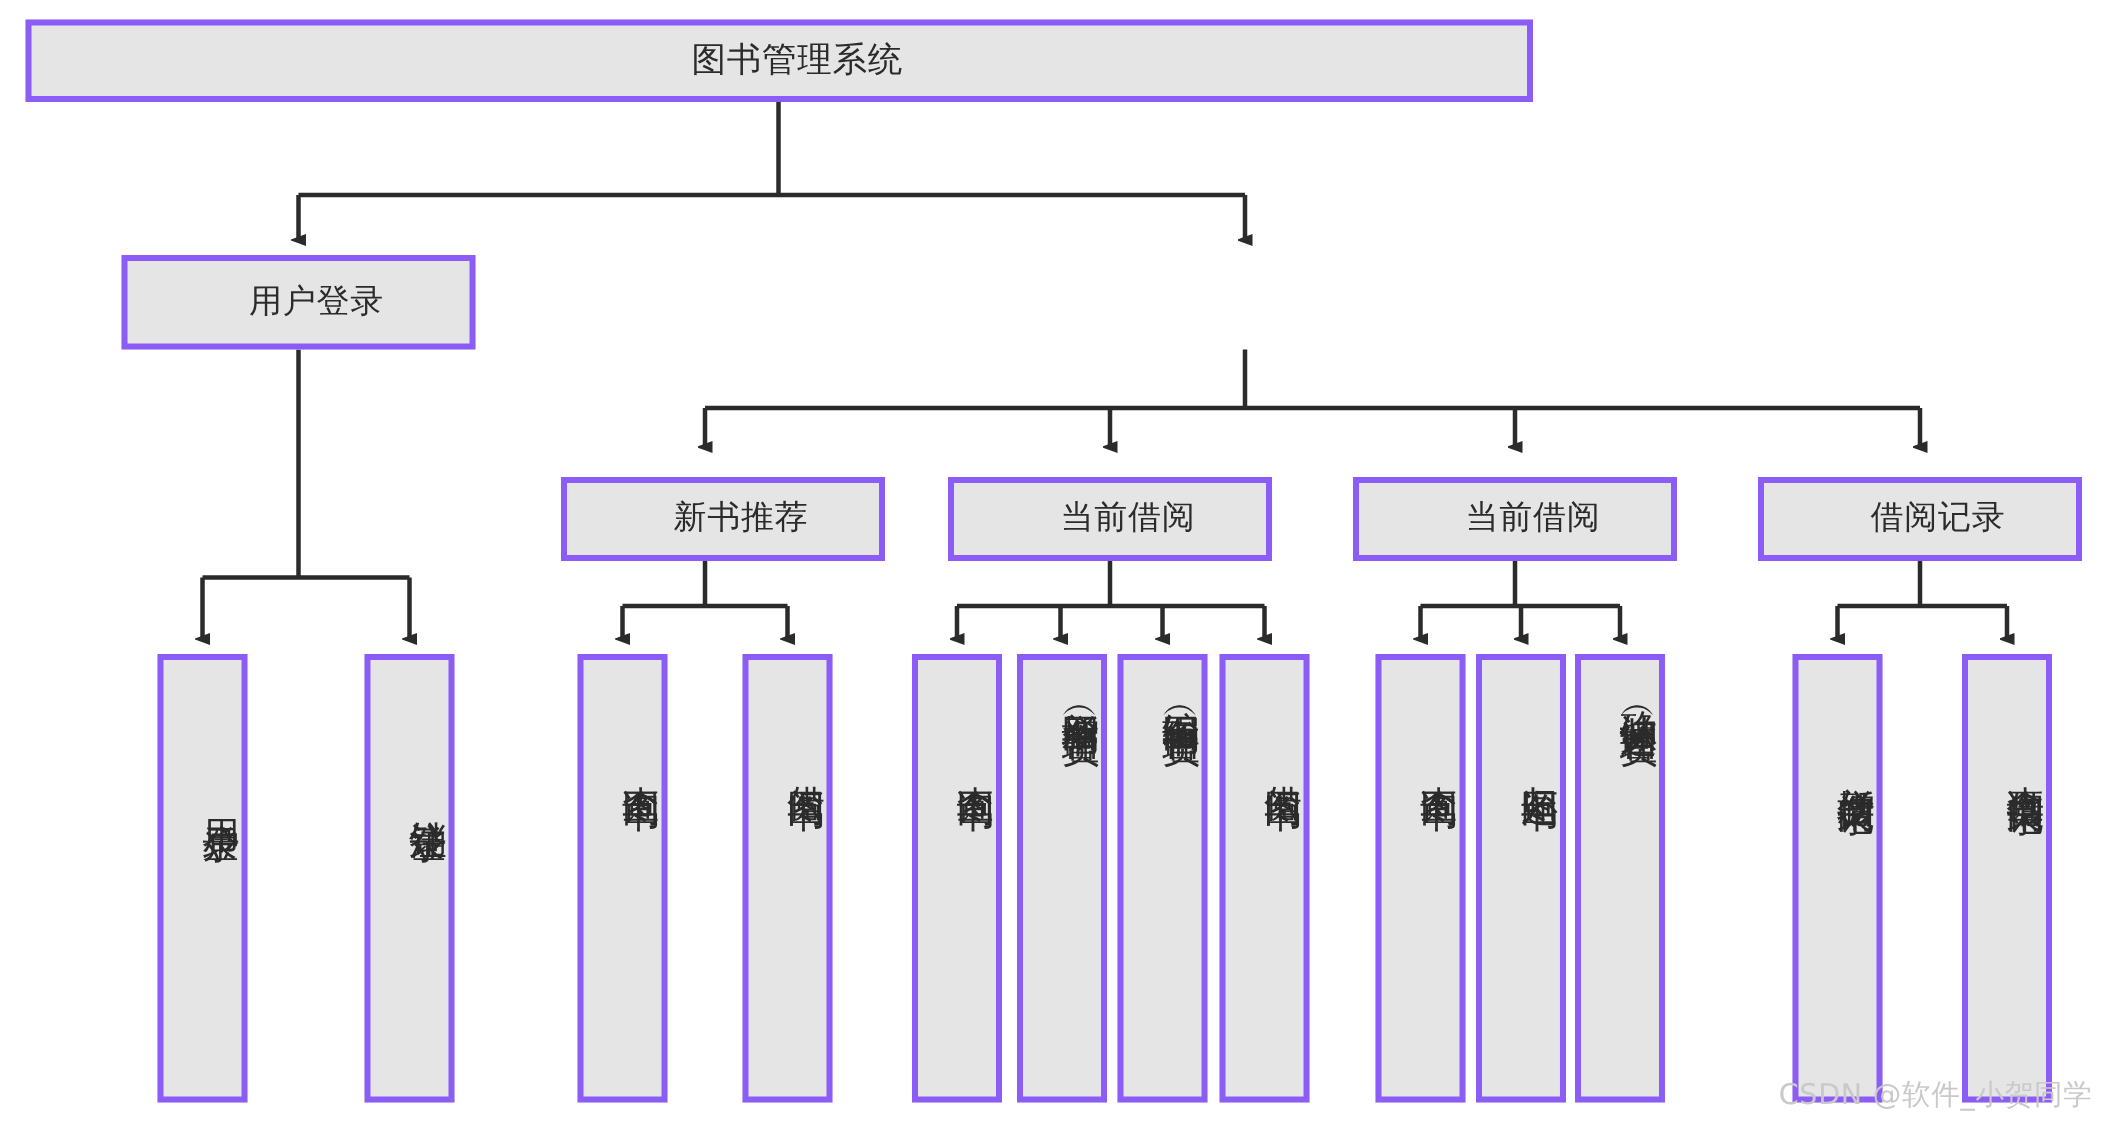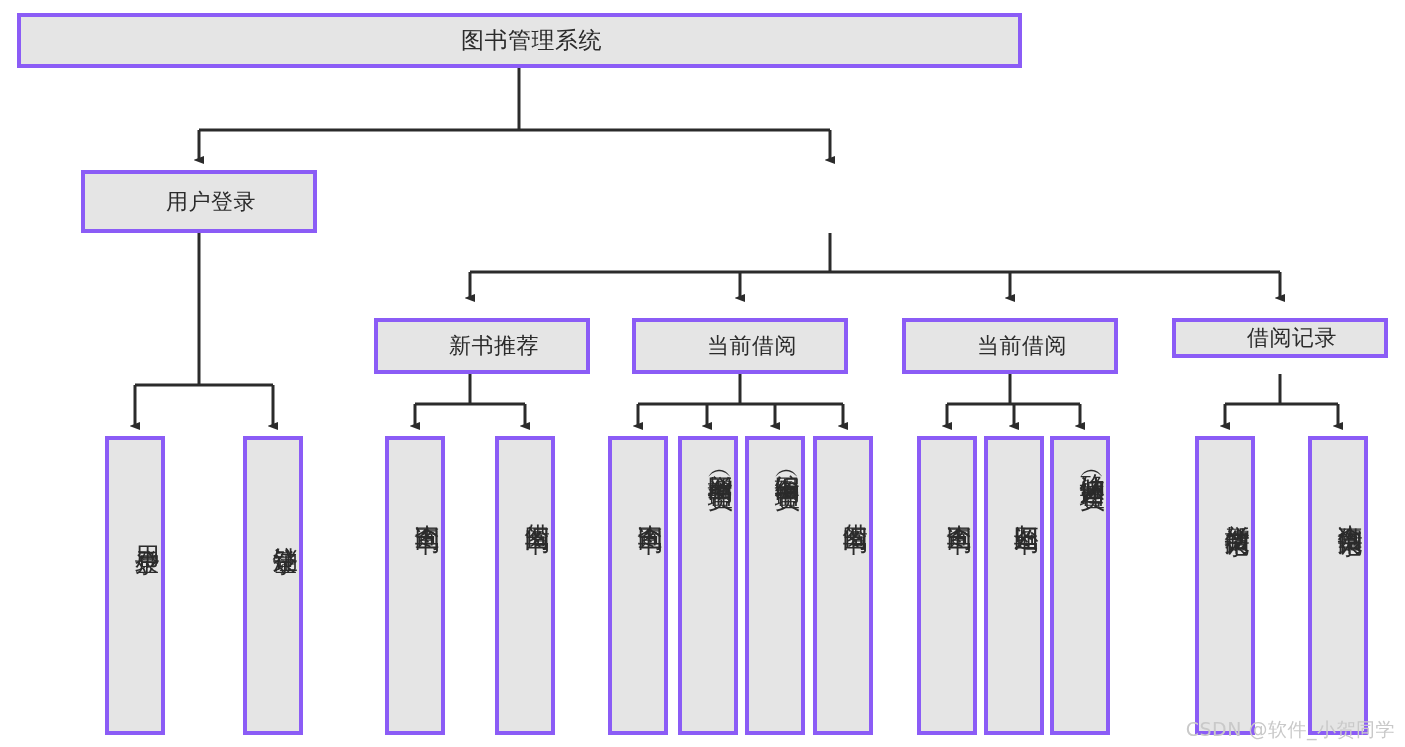--- a/index.html
+++ b/index.html
@@ -139,21 +139,21 @@
 
   <div class="node horiz" style="left:362px;top:318px;width:216px;height:56px;margin-left:12px;">
     <span class="label">新书推荐</span>
   </div>
   <div class="node horiz" style="left:632px;top:318px;width:216px;height:56px;">
     <span class="label">当前借阅</span>
   </div>
   <div class="node horiz" style="left:902px;top:318px;width:216px;height:56px;text-align:right;">
     <span class="label">当前借阅</span>
   </div>
-  <div class="node horiz" style="left:1172px;top:318px;width:216px;height:40px;">
+  <div class="node horiz" style="left:1172px;top:318px;width:216px;height:56px;">
     <span class="label">借阅记录</span>
   </div>
 
   <div class="node vert low" style="left:105px;top:436px;width:60px;height:299px;">
     <span class="label">用户登录</span>
   </div>
   <div class="node vert low" style="left:243px;top:436px;width:60px;height:299px;">
     <span class="label">注销登录</span>
   </div>
 

